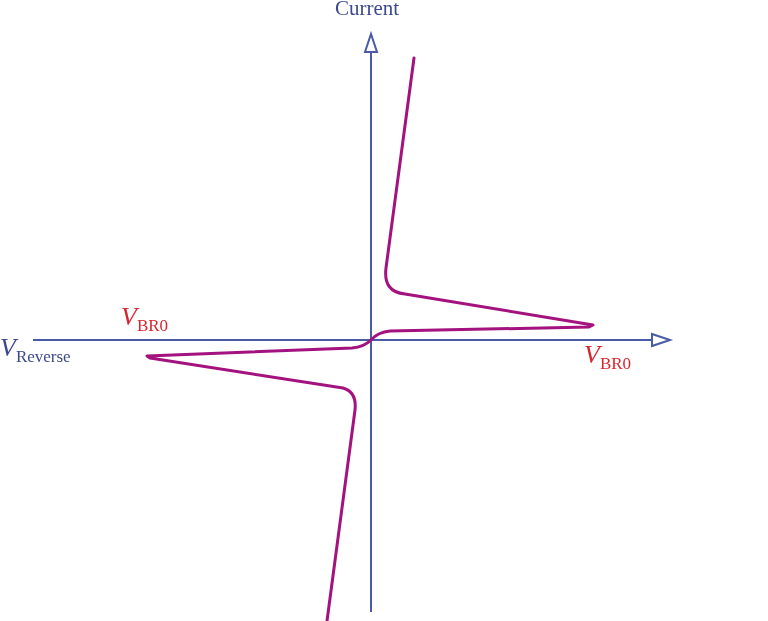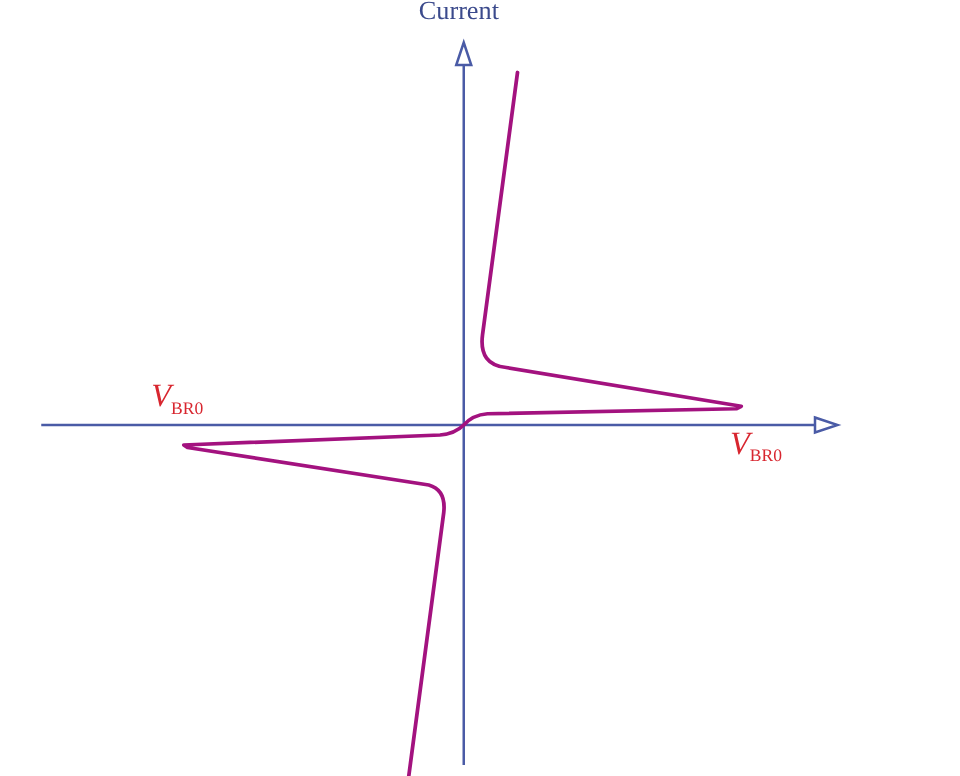--- a/index.html
+++ b/index.html
@@ -3,21 +3,21 @@
   <meta charset="utf-8">
   <style>
     html, body { margin: 0; padding: 0; background: #ffffff; }
     body { width: 768px; height: 621px; position: relative; overflow: hidden; }
     .canvas { position: absolute; left: 0; top: 0; width: 768px; height: 621px; }
     .label { position: absolute; font-family: "Liberation Serif", "DejaVu Serif", serif; white-space: nowrap; }
     .axis-label { color: #3b4a8c; }
     .red-label { color: #d8262f; }
     .title-label { font-size: 21px; }
     .v { font-style: italic; font-size: 26px; }
-    .sub { font-size: 14px; font-style: normal; position: relative; top: 6px; }
+    .sub { font-size: 17px; font-style: normal; position: relative; top: 6px; }
   </style>
 </head>
 <body>
 
 <div class="canvas">
   <svg width="768" height="621" viewBox="0 0 768 621" xmlns="http://www.w3.org/2000/svg">
 
     <line x1="33" y1="340" x2="655" y2="340" stroke="#4a5ba6" stroke-width="2"></line>
     <path d="M 652 334 L 670 340 L 652 346 Z" fill="#ffffff" stroke="#4a5ba6" stroke-width="2"></path>
 
@@ -36,20 +36,23 @@
              L 150 358
              L 343 388
              Q 357 392 355 410
              L 327 621" fill="none" stroke="#a3127f" stroke-width="3" stroke-linejoin="round" stroke-linecap="round"></path>
   </svg>
 
   
   <div class="label axis-label title-label" style="left:335px; top:-4px;">Current</div>
 
   
+  <div class="label axis-label" style="left:0px; top:333px;">
+    <span class="v">V</span><span class="sub">Reverse</span>
+  </div>
 
   
 
   
   <div class="label red-label" style="left:121px; top:302px;">
     <span class="v">V</span><span class="sub">BR0</span>
   </div>
 
   
   <div class="label red-label" style="left:584px; top:340px;">

